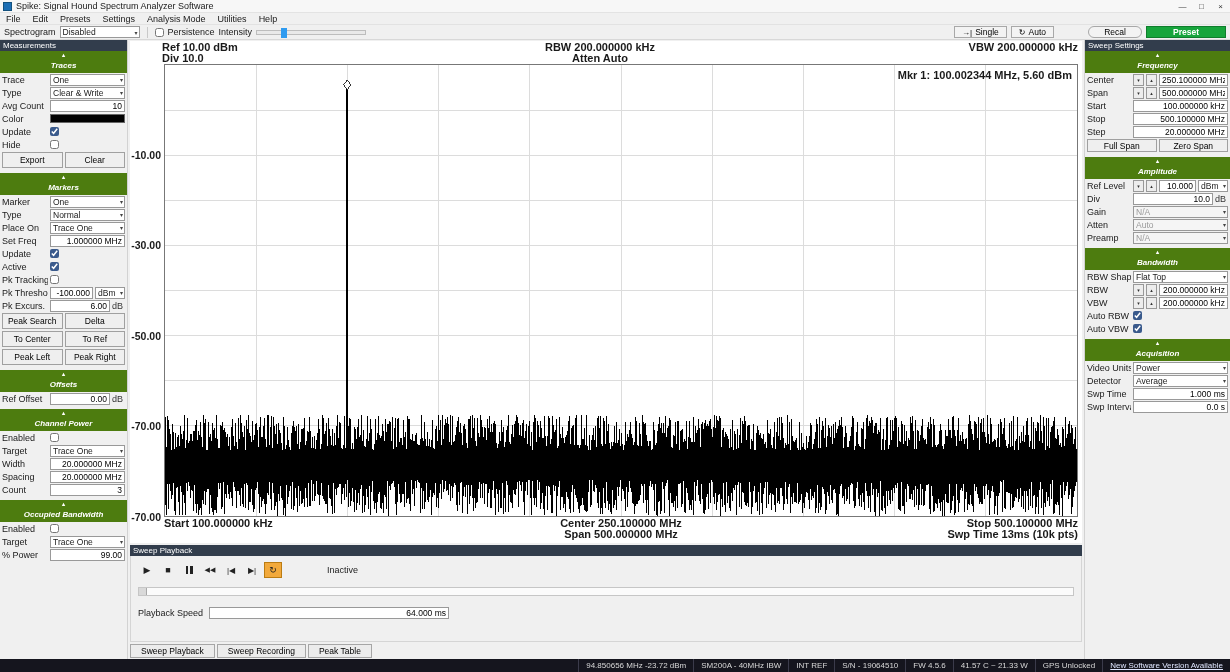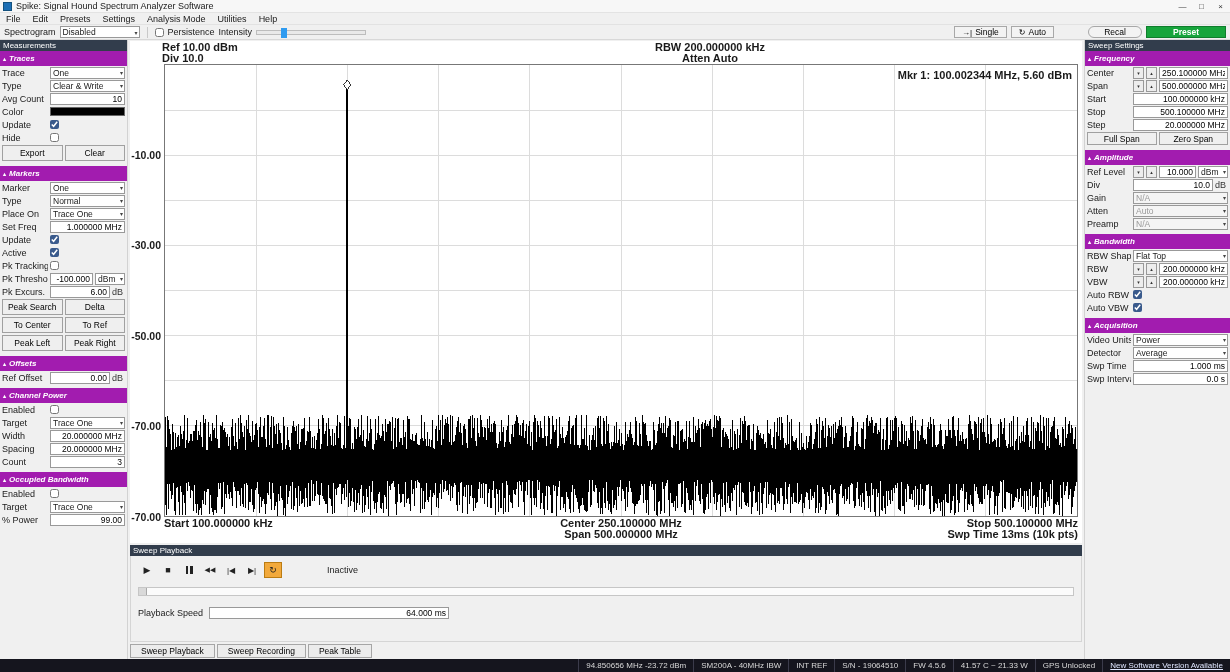--- a/index.html
+++ b/index.html
@@ -31,21 +31,21 @@
   .spacer { flex:1; }
 
   
   .main { flex:1; display:flex; min-height:0; }
   .lsb { width:128px; flex:none; background:#f0f0f0; border-right:1px solid #d2d2d2; overflow:hidden; }
   .csb { flex:1; min-width:0; display:flex; flex-direction:column; background:#f0f0f0; }
   .rsb { width:146px; flex:none; background:#f0f0f0; border-left:1px solid #d2d2d2; overflow:hidden; }
 
   .shead { height:11px; background:#323d4c; color:#fff; display:flex; align-items:center; padding:0 3px; font-size:8px; }
   .panel { margin-bottom:4px; }
-  .phead { height:15px; background:#a21caf; color:#fff; display:flex; align-items:center; gap:3px; padding:0 3px; font-size:8px; font-weight:bold; font-style:italic; }
+  .phead { height:22px; background:#4d7c0f; color:#fff; display:flex; align-items:center; gap:3px; padding:0 3px; font-size:8px; font-weight:bold; font-style:italic;flex-direction:column; }
   .phead .tri { font-size:6px; font-style:normal; }
 
   .row { display:flex; align-items:center; height:13px; padding:0 2px; gap:2px; }
   .row > label { width:46px; flex:none; white-space:nowrap; overflow:hidden; }
   .rsb .row > label { width:44px; }
   .dd { flex:1; min-width:0; height:12px; background:#fff; border:1px solid #999; display:flex; align-items:center; justify-content:space-between; padding:0 1px 0 2px; font-size:8.5px; white-space:nowrap; overflow:hidden; }
   .dd.disabled { color:#9a9a9a; background:#f5f5f5; }
   .dd .dd-a { font-size:6px; color:#444; flex:none; }
   .dd.unit { flex:none; width:30px; }
   .ti { flex:1; min-width:0; height:12px; border:1px solid #999; background:#fff; font-family:inherit; font-size:8.5px; text-align:right; padding:0 2px; }
@@ -335,20 +335,23 @@
       <div class="gwrap">
         <div class="gheader">
           <div class="gh-left">
             <div>Ref 10.00 dBm</div>
             <div>Div 10.0</div>
           </div>
           <div class="gh-center">
             <div>RBW 200.000000 kHz</div>
             <div>Atten Auto</div>
           </div>
+          <div class="gh-right">
+            <div>VBW 200.000000 kHz</div>
+          </div>
         </div>
         <div class="gmain">
           <div class="yaxis">
             <div class="ylabel" style="top:20%;">-10.00</div>
             <div class="ylabel" style="top:40%;">-30.00</div>
             <div class="ylabel" style="top:60%;">-50.00</div>
             <div class="ylabel" style="top:80%;">-70.00</div>
             <div class="ylabel" style="top:100%;">-70.00</div>
           </div>
           <div class="plot">

